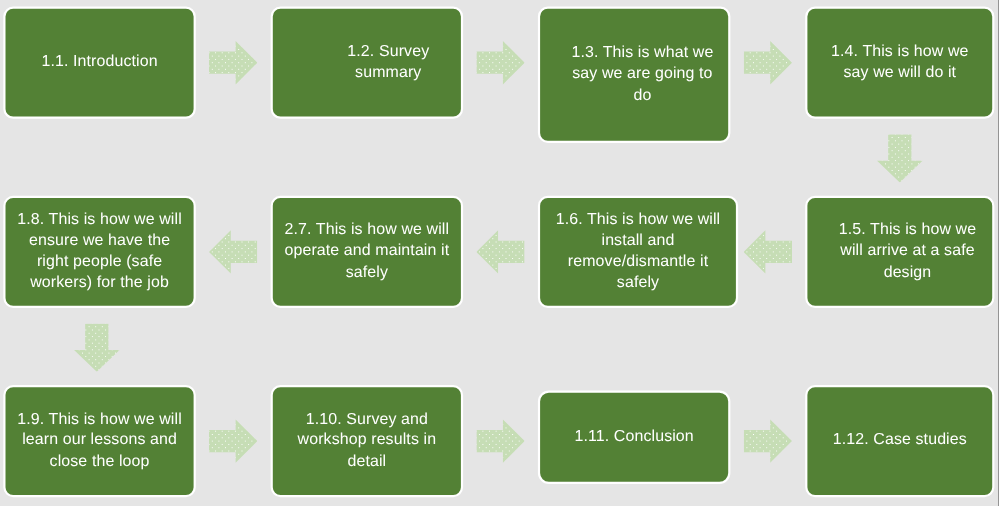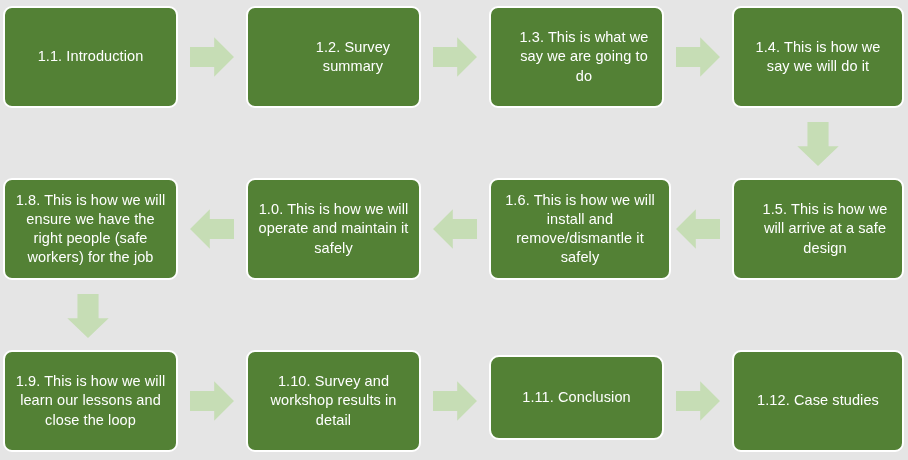--- a/index.html
+++ b/index.html
@@ -70,40 +70,40 @@
   </div>
 
   <div class="arrow right" style="left:190px; top:36px; width:44px; height:42px;"></div>
 
   <div class="node" style="left:246px; top:6px;   width:175px; height:102px;padding-left:48px;">
     <span class="label">1.2. Survey summary</span>
   </div>
 
   <div class="arrow right" style="left:433px; top:36px; width:44px; height:42px;"></div>
 
-  <div class="node" style="left:489px; top:6px;   width:175px; height:102px;padding-left:24px;">
+  <div class="node" style="left:489px; top:6px;   width:175px; height:124px;padding-left:24px;">
     <span class="label">1.3. This is what we say we are going to do</span>
   </div>
 
   <div class="arrow right" style="left:676px; top:36px; width:44px; height:42px;"></div>
 
   <div class="node" style="left:732px; top:6px;   width:172px; height:102px;">
     <span class="label">1.4. This is how we say we will do it</span>
   </div>
 
   <div class="arrow down" style="left:796px; top:122px; width:44px; height:44px;"></div>
 
   <div class="node" style="left:3px;  top:178px; width:175px; height:102px;">
     <span class="label">1.8. This is how we will ensure we have the right people (safe workers) for the job</span>
   </div>
 
   <div class="arrow left" style="left:190px; top:208px; width:44px; height:42px;"></div>
 
   <div class="node" style="left:246px; top:178px; width:175px; height:102px;">
-    <span class="label">1.0. This is how we will operate and maintain it safely</span>
+    <span class="label">2.7. This is how we will operate and maintain it safely</span>
   </div>
 
   <div class="arrow left" style="left:433px; top:208px; width:44px; height:42px;"></div>
 
   <div class="node" style="left:489px; top:178px; width:182px; height:102px;">
     <span class="label">1.6. This is how we will install and remove/dismantle it safely</span>
   </div>
 
   <div class="arrow left" style="left:676px; top:208px; width:44px; height:42px;"></div>
 

